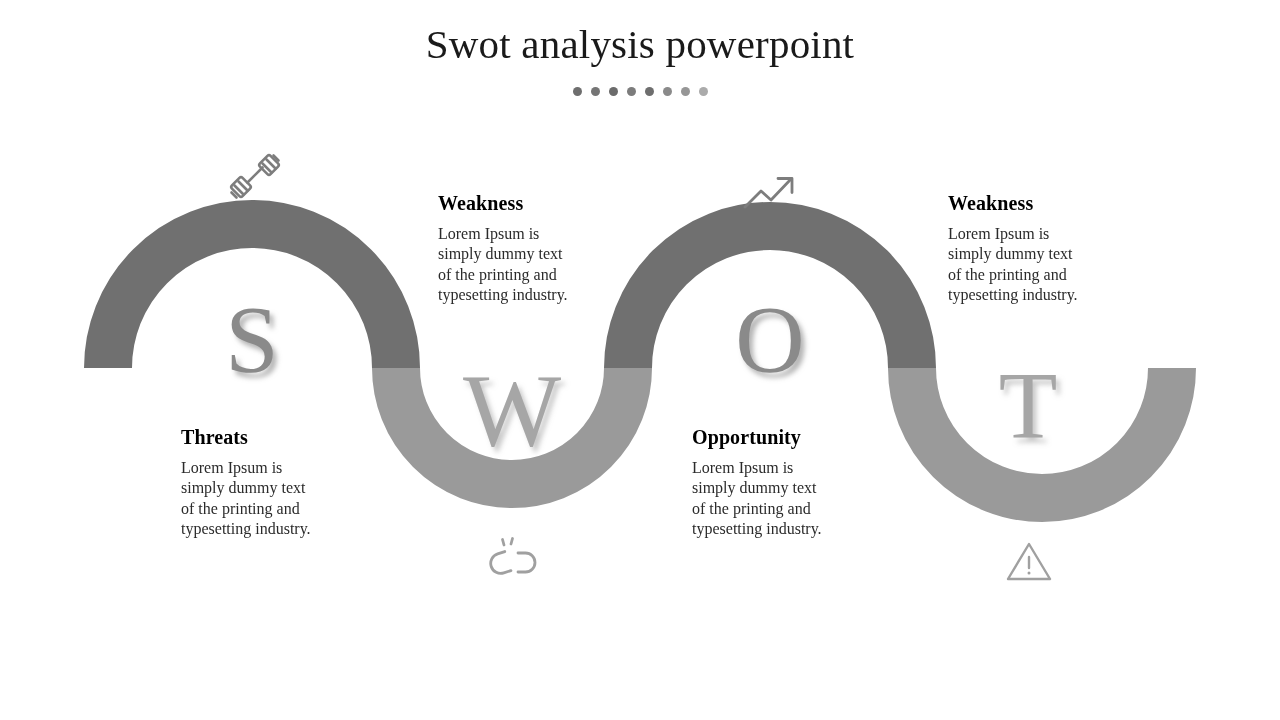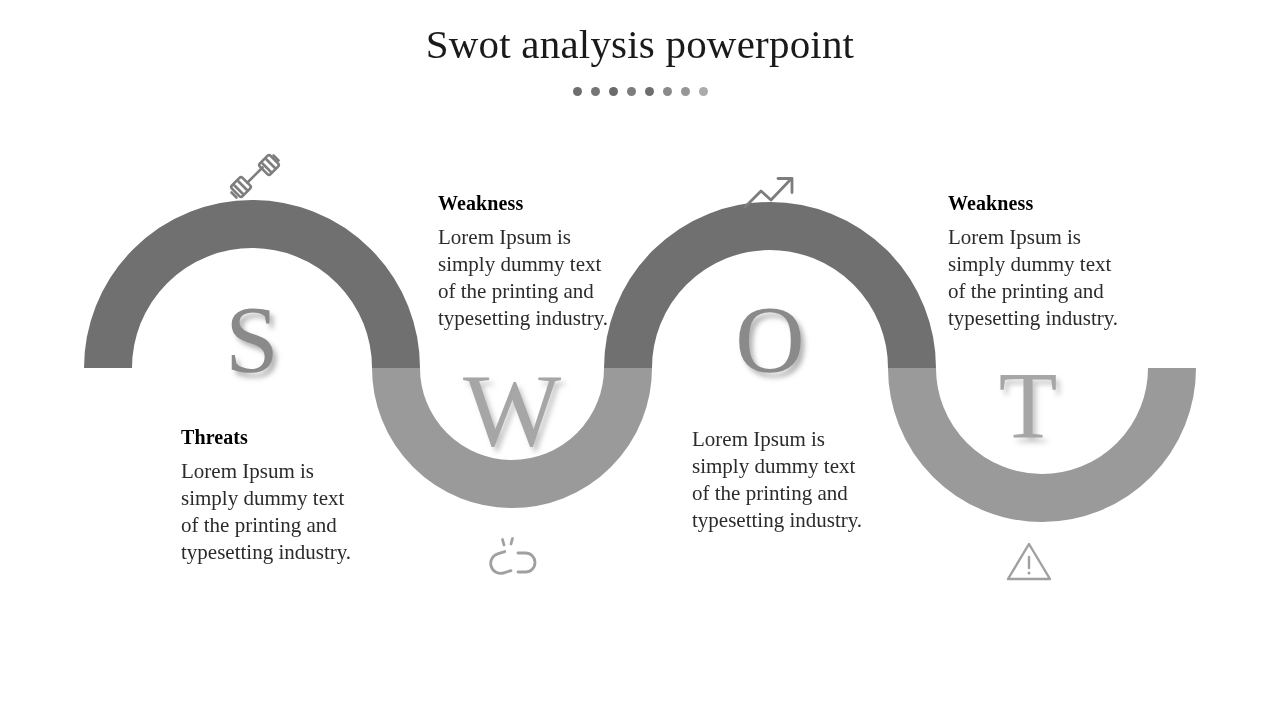--- a/index.html
+++ b/index.html
@@ -96,21 +96,21 @@
     font-family: "Liberation Serif", "DejaVu Serif", serif;
     font-size: 20px;
     font-weight: 700;
     color: #000000;
     line-height: 1.1;
     letter-spacing: 0.1px;
   }
   .block p {
     margin: 0;
     font-family: "Liberation Serif", "DejaVu Serif", serif;
-    font-size: 21px;
+    font-size: 16px;
     font-weight: 400;
     color: #2b2b2b;
     line-height: 1.28;
     white-space: pre-line;
   }
 
   
   .icon {
     position: absolute;
     display: block;
@@ -212,20 +212,21 @@
   </svg>
 
   <svg class="icon" style="left:742px; top:172px; width:58px; height:42px;" viewBox="0 0 58 42">
     <g fill="none" stroke="#7d7d7d" stroke-width="2.8" stroke-linecap="round" stroke-linejoin="round">
       <polyline points="3,35 19,19 29,28 49,7"></polyline>
       <polyline points="36,6.5 50,6.5 50,20.5"></polyline>
     </g>
   </svg>
 
   <div class="block" style="left:692px; top:426px;">
+    <h3>Opportunity</h3>
     <p>Lorem Ipsum is
 simply dummy text
 of the printing and
 typesetting industry.</p>
   </div>
 
   <div class="block" style="left:948px; top:192px;">
     <h3>Weakness</h3>
     <p>Lorem Ipsum is
 simply dummy text

